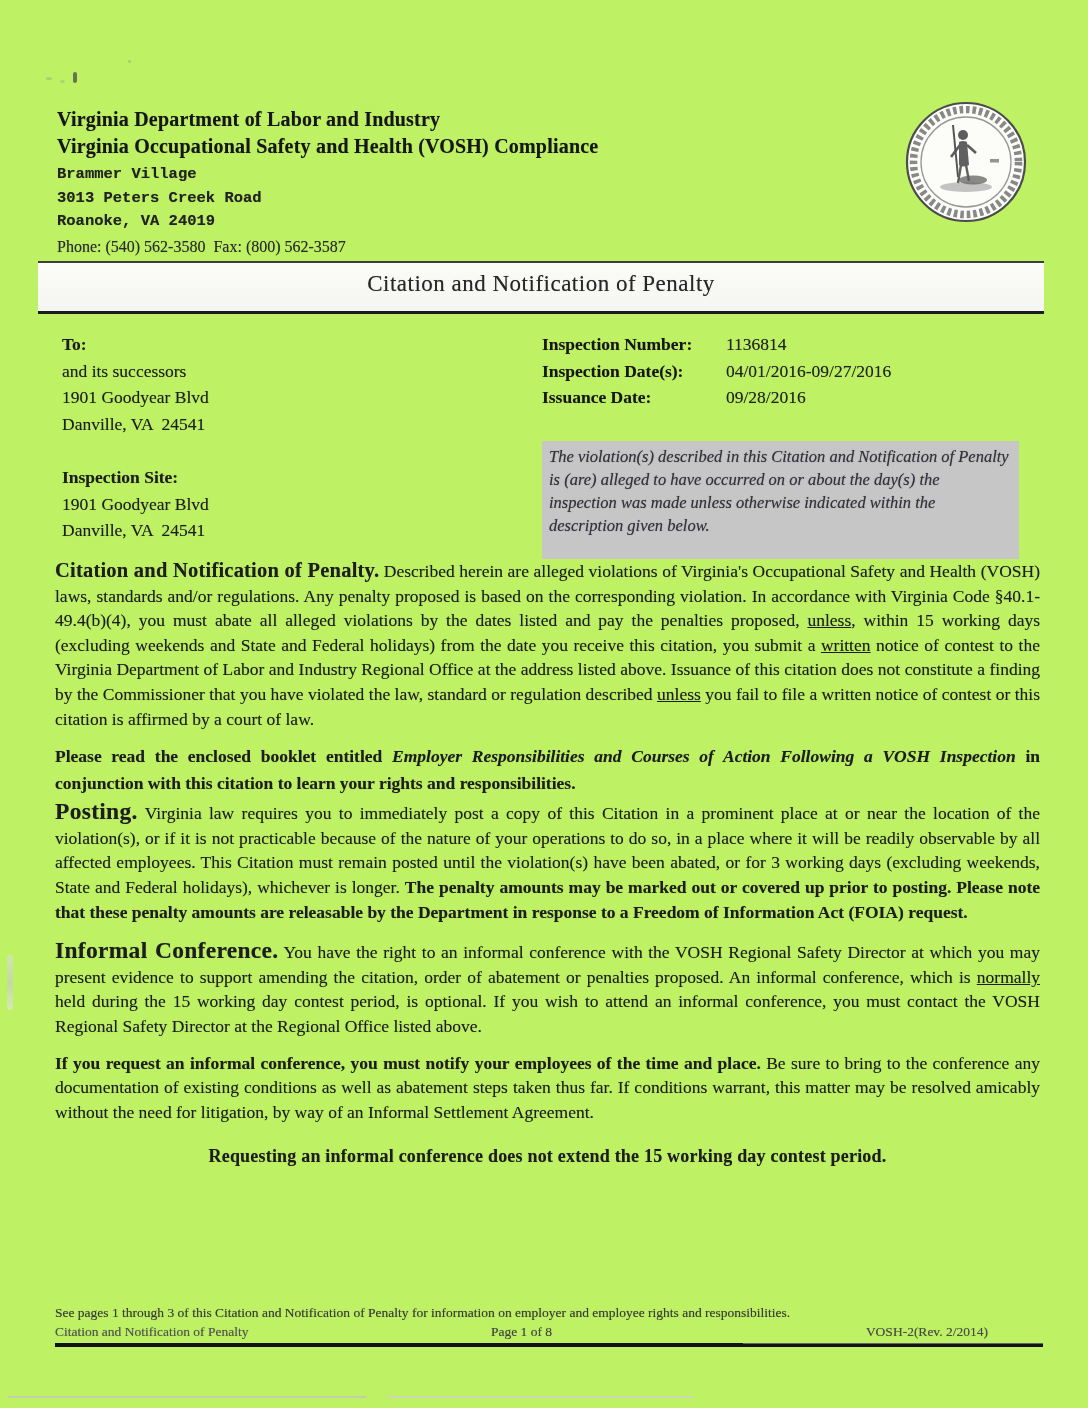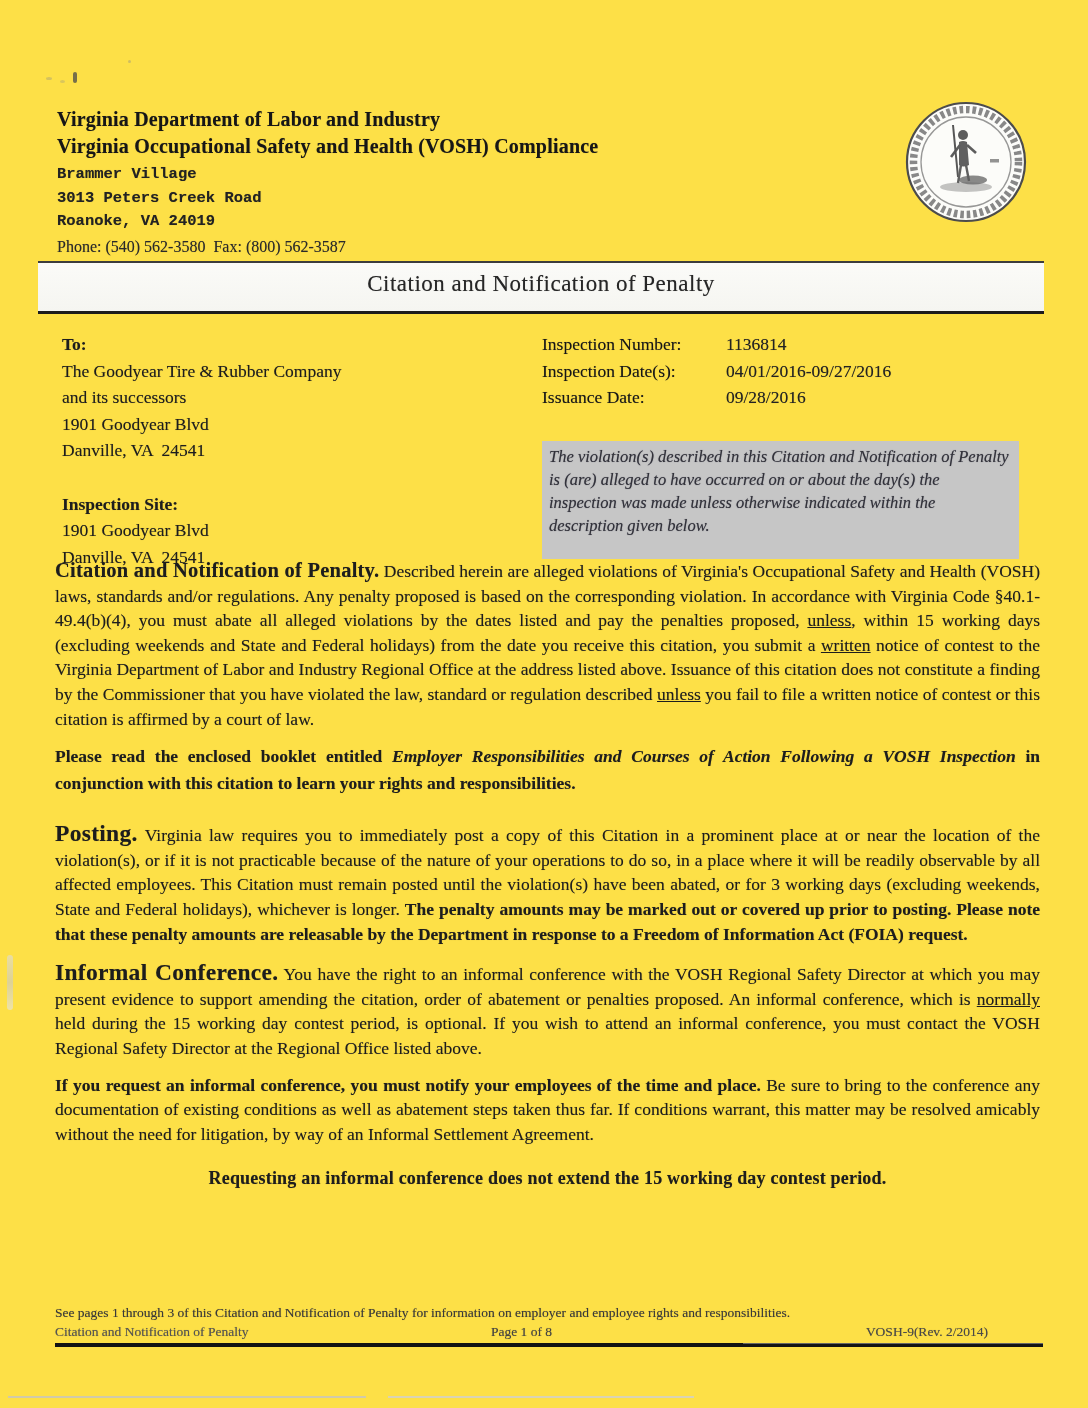--- a/index.html
+++ b/index.html
@@ -1,18 +1,18 @@
 <!DOCTYPE html>
 <html><head>
 <meta charset="utf-8">
 <style>
   html,body { margin:0; padding:0; background:#ffffff; }
   .page {
     position:relative; width:1088px; height:1408px; margin:0 auto;
-    background:#fde047; overflow:hidden;
+    background:#bef264; overflow:hidden;
     font-family:"Liberation Serif", serif; color:#1d1d1d;
     text-shadow:0 0 0.7px rgba(45,45,45,0.45);
   }
   
   .spk { position:absolute; background:#8a8a8a; border-radius:50%; opacity:.65; }
   .spk.s1 { left:46px; top:77px; width:6px; height:3px; opacity:.35; }
   .spk.s2 { left:60px; top:80px; width:5px; height:3px; opacity:.3; }
   .spk.s3 { left:73px; top:72px; width:4px; height:11px; border-radius:2px; opacity:.75; background:#4a4a4a; }
   .spk.s4 { left:128px; top:60px; width:3px; height:3px; opacity:.4; }
   .edge-smudge { position:absolute; left:7px; top:955px; width:6px; height:55px;
@@ -36,36 +36,36 @@
     font-size:23px; color:#262626; letter-spacing:.5px;
   }
 
   
   .info { position:absolute; left:62px; top:331px; right:48px; display:flex; font-size:17.5px; }
   .col-left { width:480px; line-height:26.5px; }
   .b { font-weight:bold; }
   .site-label { margin-top:27px; }
   .col-right { flex:1; }
   .irow { display:flex; line-height:26.5px; }
-  .irow .lbl { width:184px; font-weight:normal; color:#161616; }
+  .irow .lbl { width:184px; font-weight:bold; color:#161616; }
   .irow .val { color:#222; }
   .notice {
     margin-top:30px; width:462px; background:#c6c6c6; color:#32323a;
     font-style:italic; font-size:16.5px; line-height:23px; padding:4px 8px 22px 7px;
     text-shadow:0 0 1px rgba(40,40,60,0.55);
   }
 
   
   main { position:absolute; left:55px; top:558px; right:48px; }
   .para { text-align:justify; font-size:17.5px; line-height:24.6px; margin:0 0 12px 0; }
   .lead-lg { font-weight:bold; font-size:20.5px; letter-spacing:.2px; }
   .lead-xl { font-weight:bold; font-size:23.5px; letter-spacing:.3px; }
   .u { text-decoration:underline; }
   .i { font-style:italic; }
-  .bold-para { font-weight:bold; line-height:27px; margin-bottom:24px; }
+  .bold-para { font-weight:bold; line-height:27px; margin-bottom:2px; }
   .sp { white-space:pre-wrap; }
   .center-note { text-align:center; font-weight:bold; font-size:18px; margin-top:22px; letter-spacing:.2px; }
 
   
   footer { position:absolute; left:55px; right:45px; top:1304px; color:#3f3f3f; }
   .foot-note { font-size:13.5px; line-height:18px; color:#3a3a3a; }
   .foot-row { display:flex; font-size:13.5px; line-height:19px; color:#555; position:relative; }
   .foot-row .fl { width:40%; }
   .foot-row .fc { width:20%; text-align:center; color:#444; }
   .foot-row .fr { width:40%; text-align:right; padding-right:55px; color:#4a4a4a; }
@@ -111,21 +111,20 @@
     <rect x="87" y="60" width="9" height="3.5" fill="#5a5a5a" opacity="0.65"></rect>
   </svg>
 
   <div class="title-band">
     <span>Citation and Notification of Penalty</span>
   </div>
 
   <section class="info">
     <div class="col-left">
       <div class="b">To:</div>
-      <div class="sp">The Goodyear Tire &amp; Rubber Company</div>
       <div class="sp">and its successors</div>
       <div class="sp">1901 Goodyear Blvd</div>
       <div class="sp">Danville, VA  24541</div>
       <div class="b site-label">Inspection Site:</div>
       <div class="sp">1901 Goodyear Blvd</div>
       <div class="sp">Danville, VA  24541</div>
     </div>
     <div class="col-right">
       <div class="irow">
         <span class="lbl">Inspection Number:</span>
@@ -155,21 +154,21 @@
     <p class="para"><span class="b">If you request an informal conference, you must notify your employees of the time and place.</span><span> Be sure to bring to the conference any documentation of existing conditions as well as abatement steps taken thus far. If conditions warrant, this matter may be resolved amicably without the need for litigation, by way of an Informal Settlement Agreement.</span></p>
 
     <p class="center-note">Requesting an informal conference does not extend the 15 working day contest period.</p>
   </main>
 
   <footer>
     <div class="foot-note">See pages 1 through 3 of this Citation and Notification of Penalty for information on employer and employee rights and responsibilities.</div>
     <div class="foot-row">
       <span class="fl">Citation and Notification of Penalty</span>
       <span class="fc">Page 1 of 8</span>
-      <span class="fr">VOSH-9(Rev. 2/2014)</span>
+      <span class="fr">VOSH-2(Rev. 2/2014)</span>
       <span class="rule-partial"></span>
     </div>
     <div class="rule-thick"></div>
   </footer>
 
   <div class="bottom-faint bf1"></div>
   <div class="bottom-faint bf2"></div>
 
 </div>
 

